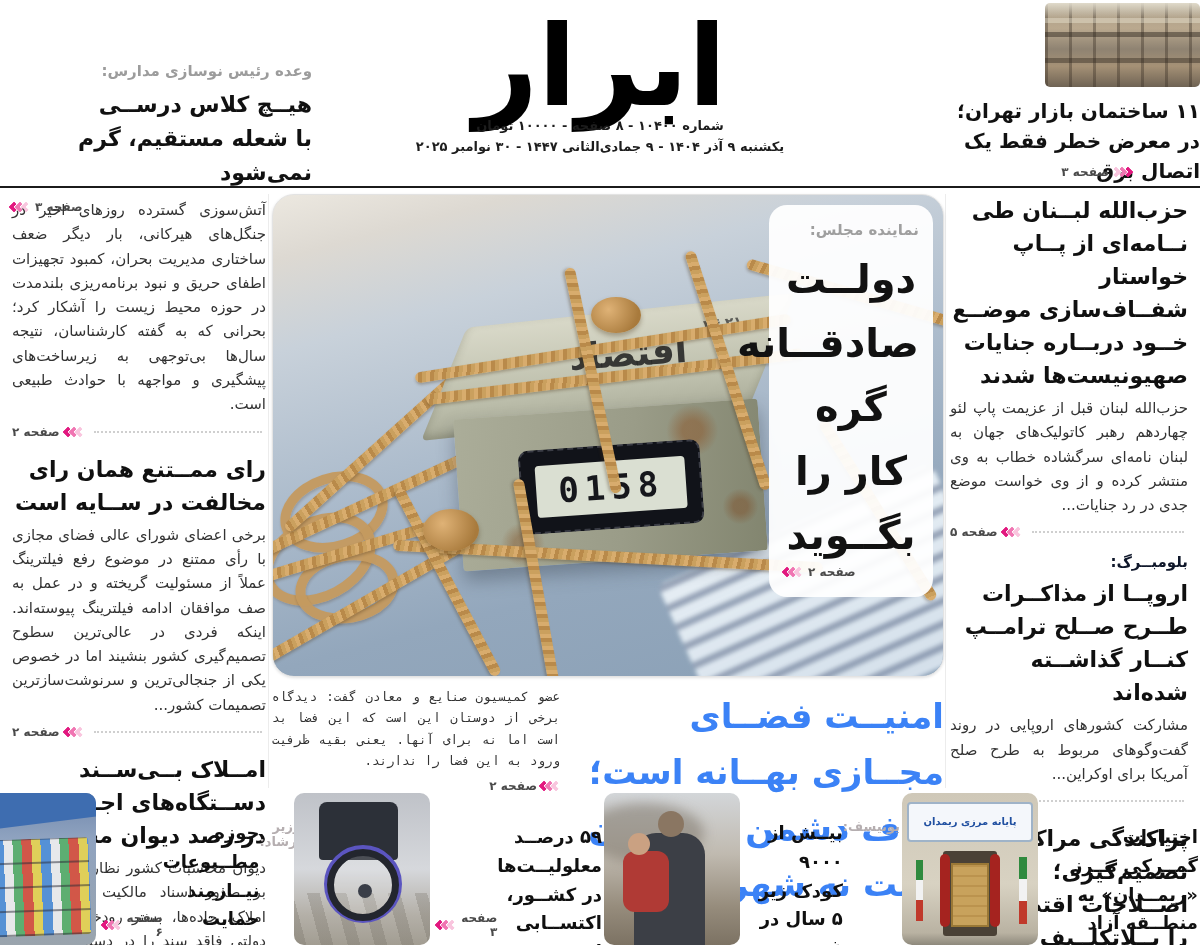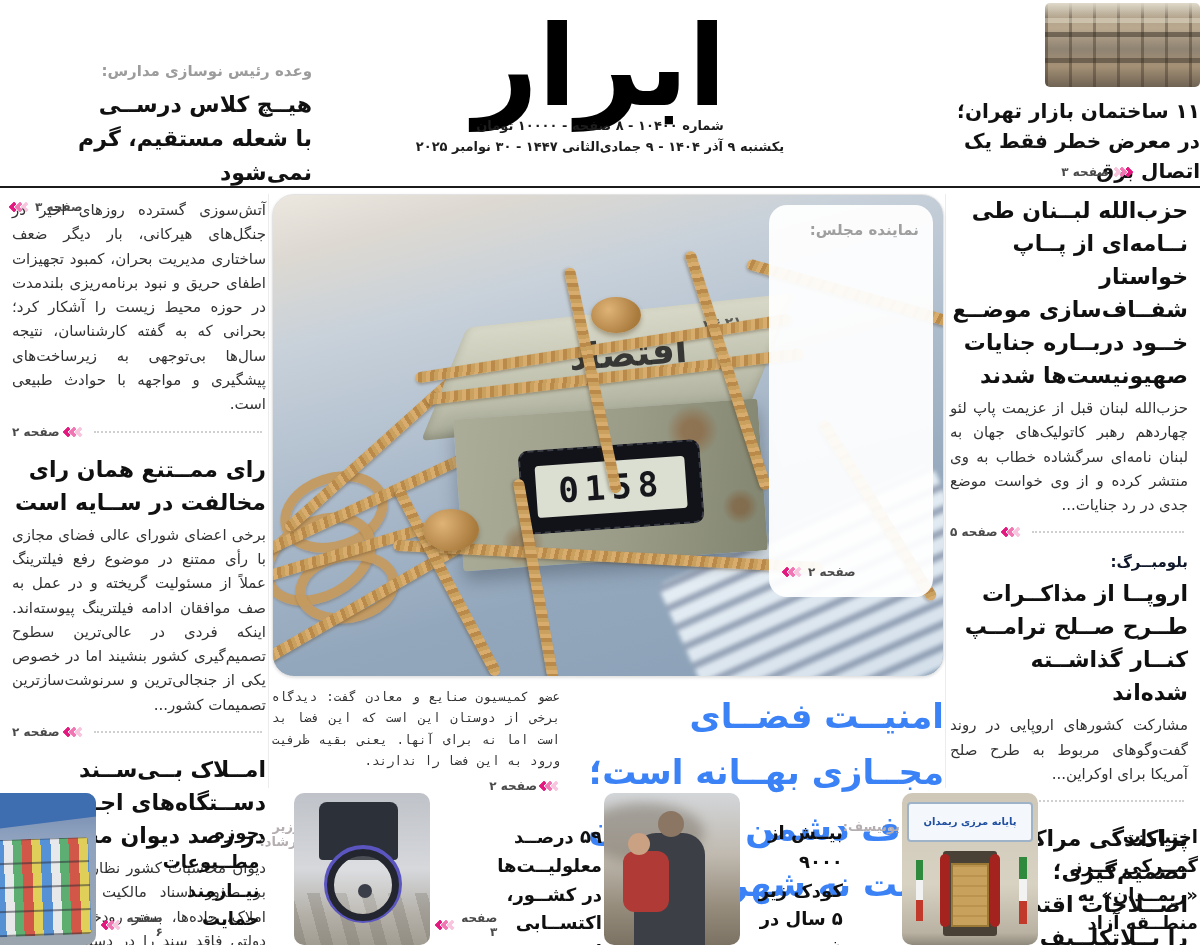--- a/index.html
+++ b/index.html
@@ -299,20 +299,24 @@
     <div class="rope" style="left:120px; top:356px; width:430px; transform:rotate(3deg);"></div>
     <div class="rope" style="left:70px; top:382px; width:210px; transform:rotate(62deg);"></div>
     <div class="rope" style="left:150px; top:392px; width:230px; transform:rotate(80deg);"></div>
     <div class="rope" style="left:500px; top:310px; width:210px; transform:rotate(58deg);"></div>
 
     <div class="knot" style="left:318px; top:102px; width:50px; height:36px;"></div>
     <div class="knot" style="left:150px; top:314px; width:56px; height:42px;"></div>
 
     <div class="sc-overlay">
       <div class="kick">نماینده مجلس:</div>
+      <div class="hl ml">دولــت
+صادقــانه
+گره کار را
+بگــوید</div>
       <span class="pgmark">
         <span class="chevs">
             <i class="c1"></i>
             <i class="c2"></i>
             <i class="c3"></i>
           </span>
         <span class="pglabel">صفحه ۲</span>
       </span>
     </div>
   </div>

